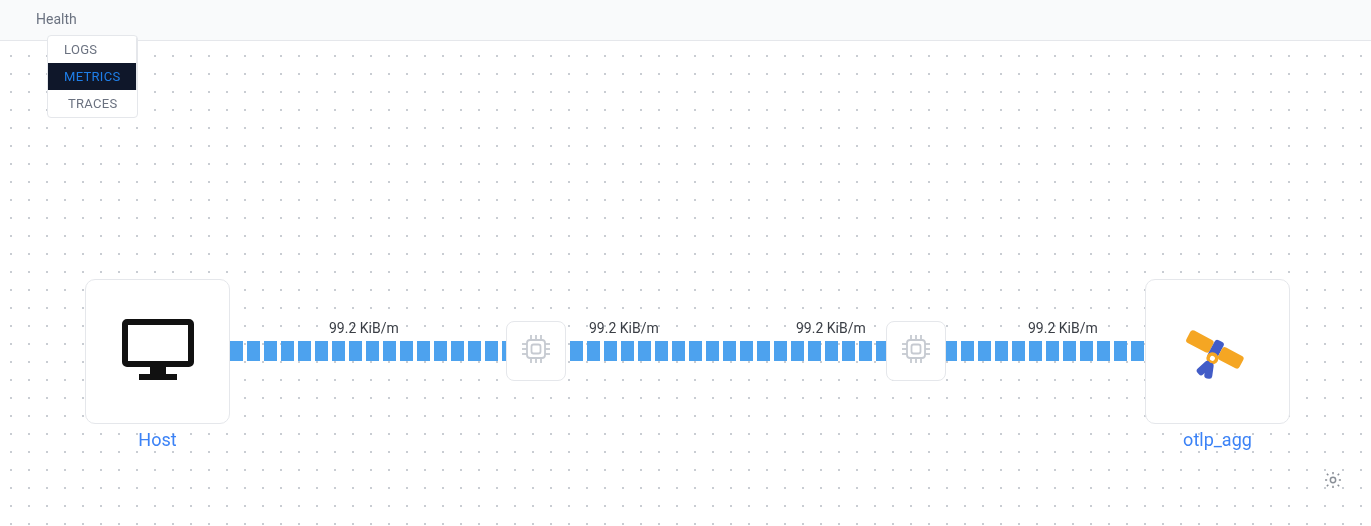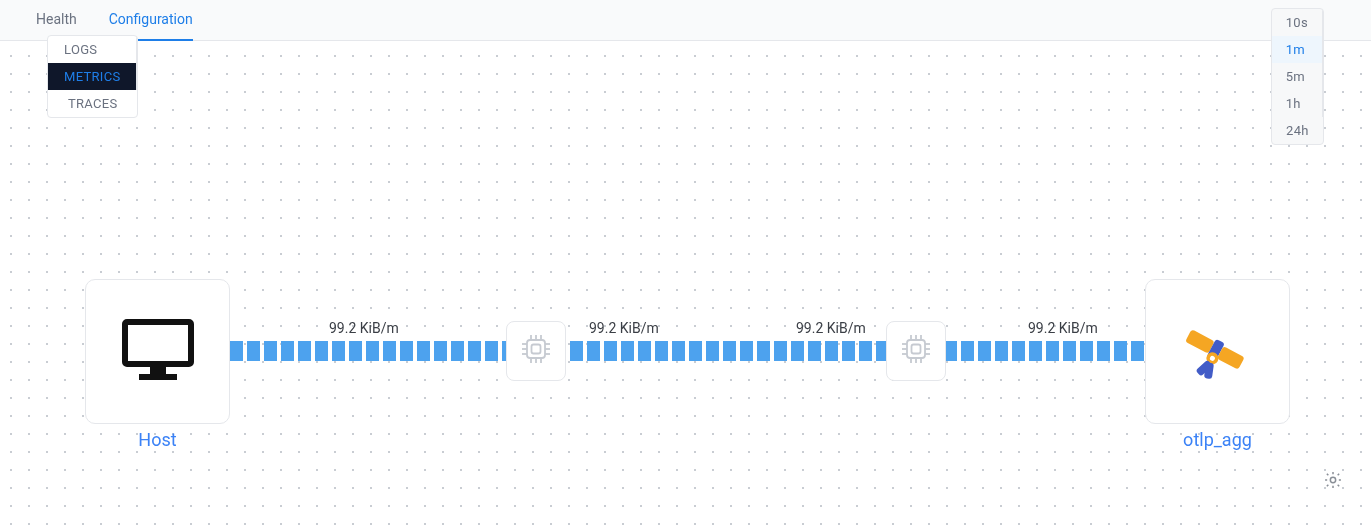--- a/index.html
+++ b/index.html
@@ -11,21 +11,21 @@
     color: #333;
     overflow: hidden;
   }
   .header {
     height: 41px;
     border-bottom: 1px solid #e5e7eb;
     background: #f9fafb;
     display: flex;
     align-items: center;
     padding: 0 36px;
-    gap: 32px;
+    gap: 40px;
   }
   .tab {
     font-size: 14px;
     color: #6b7280;
     height: 41px;
     display: flex;
     align-items: center;
     cursor: pointer;
     border-bottom: 2px solid transparent;
   }
@@ -164,38 +164,30 @@
     color: #888e96;
     cursor: pointer;
     z-index: 4;
   }
 </style>
 </head>
 <body>
 
 <div class="header">
   <div class="tab">Health</div>
-  <div class="tab active">Configuration</div>
 </div>
 
 <div class="canvas-wrap">
   <div class="canvas"></div>
 
   <div class="top-controls">
     <div class="seggroup">
       <div class="seg">LOGS</div>
       <div class="seg active">METRICS</div>
       <div class="seg">TRACES</div>
-    </div>
-    <div class="seggroup timegroup">
-      <div class="seg">10s</div>
-      <div class="seg active">1m</div>
-      <div class="seg">5m</div>
-      <div class="seg">1h</div>
-      <div class="seg">24h</div>
     </div>
   </div>
 
   <div class="pipeline">
     <div class="pipe-row">
       <div class="flow wide1"></div>
 
       <div class="rate r1">99.2 KiB/m</div>
       <div class="rate r2">99.2 KiB/m</div>
       <div class="rate r3">99.2 KiB/m</div>

